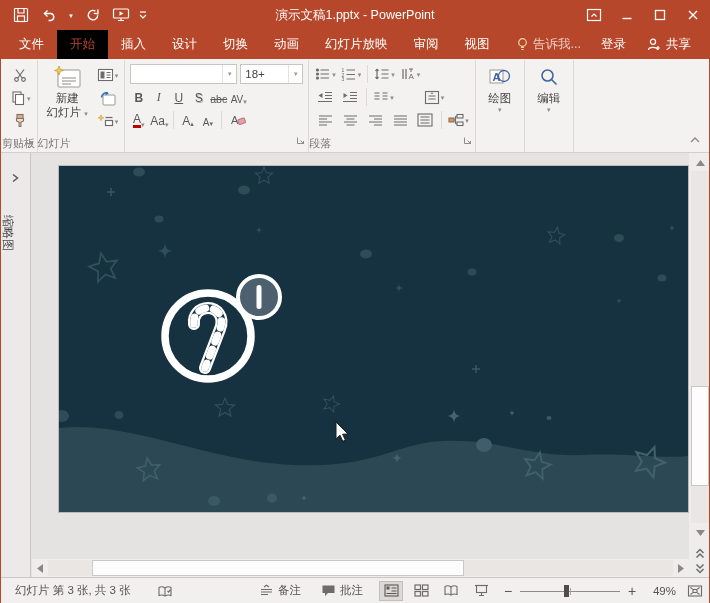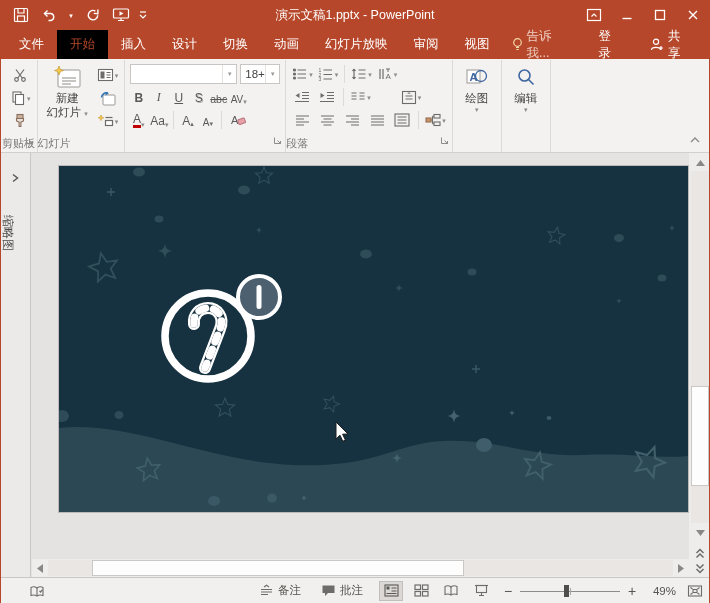--- a/index.html
+++ b/index.html
@@ -17,21 +17,21 @@
   .qat-btn.narrow { width:14px; }
   .title-text { position:absolute; left:0; right:0; text-align:center; color:#fff; font-size:12.5px; pointer-events:none; }
   .win-controls { margin-left:auto; display:flex; height:30px; }
   .win-btn { width:33px; height:30px; display:flex; align-items:center; justify-content:center; }
 
   
   .tabrow { position:absolute; top:30px; left:0; width:100%; height:29px; background:#B7472A;
             display:flex; align-items:stretch; padding-left:5px; }
   .tab { color:#fff; font-size:12.5px; padding:0 13px; display:flex; align-items:center; white-space:nowrap; }
   .tab.active { background:#000000; color:#B7472A; }
-  .tab-extras { margin-left:auto; display:flex; align-items:center; padding-right:10px; gap:12px; }
+  .tab-extras { margin-left:auto; display:flex; align-items:center; padding-right:10px; gap:4px; }
   .tab-extra { display:flex; align-items:center; gap:4px; color:#fff; font-size:12.5px; padding:0 8px; height:100%; }
   .tab-extra.faded { color:#EECDC2; }
 
   
   .ribbon { position:absolute; top:59px; left:0; width:100%; height:94px; background:#F4F2F1;
             border-bottom:1px solid #D2CFCC; display:flex; padding:1px 0 0 1px; }
   .rgroup { position:relative; border-right:1px solid #DCD9D6; padding:3px 5px 17px 5px; display:flex; gap:4px; }
   .rgroup-label { position:absolute; bottom:1px; left:0; right:0; text-align:left; font-size:11px; color:#7A7774; }
   .launcher { position:absolute; bottom:3px; right:3px; }
   .bigbtn { display:flex; flex-direction:column; align-items:center; justify-content:flex-start;
@@ -261,21 +261,21 @@
       <div class="rgroup-label">幻灯片</div>
     </div>
 
     <div class="rgroup">
       <div class="fstack">
         <div class="frow">
           <div class="combo" style="width:107px;">
             <span class="val"></span>
             <span class="arrow">▾</span>
           </div>
-          <div class="combo" style="width:40px;">
+          <div class="combo" style="width:63px;">
             <span class="val">18+</span>
             <span class="arrow">▾</span>
           </div>
         </div>
         <div class="frow">
           <div class="tbtn" style="font-weight:bold;">B</div>
           <div class="tbtn" style="font-style:italic;font-family:'Liberation Serif',serif;">I</div>
           <div class="tbtn" style="text-decoration:underline;">U</div>
           <div class="tbtn" style="text-shadow:1px 1px 0 #b5b2af;">S</div>
           <div class="tbtn" style="text-decoration:line-through;font-size:10.5px;">abc</div>
@@ -585,20 +585,23 @@
       </div>
       <div class="hs-btn">
         <svg width="6" height="9">
             <path d="M6 4.5 L0 0 V9 Z" fill="#8A8785"></path>
           </svg>
       </div>
     </div>
   </div>
 
   <div class="statusbar">
+    <div class="sb-item">
+      <span>幻灯片 第 3 张, 共 3 张</span>
+    </div>
     <div class="sb-item" style="margin-left:14px;">
       <svg width="16" height="14" fill="none" stroke="#6E6C6A" stroke-width="1.1">
         <path d="M2 3.5 C4 2.5 6 2.5 8 4 C10 2.5 12 2.5 14 3.5 V11.5 C12 10.7 10 10.7 8 12 C6 10.7 4 10.7 2 11.5 Z"></path>
           <path d="M8 4 V12"></path>
           <path d="M10.5 6.8 L11.6 8 L13.6 5.6" stroke-width="1.2"></path>
       </svg>
     </div>
     <div class="sb-item" style="margin-left:auto;">
       <svg width="15" height="13" fill="none" stroke="#6E6C6A" stroke-width="1.1">
         <path d="M2 5.5 H13 M2 8 H13 M2 10.5 H9"></path>

